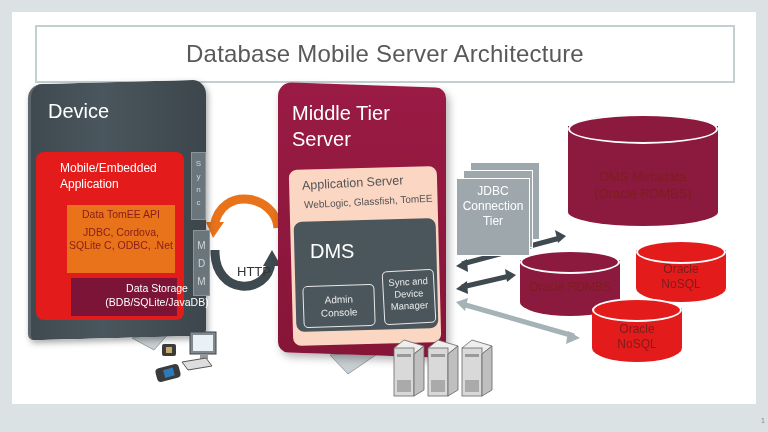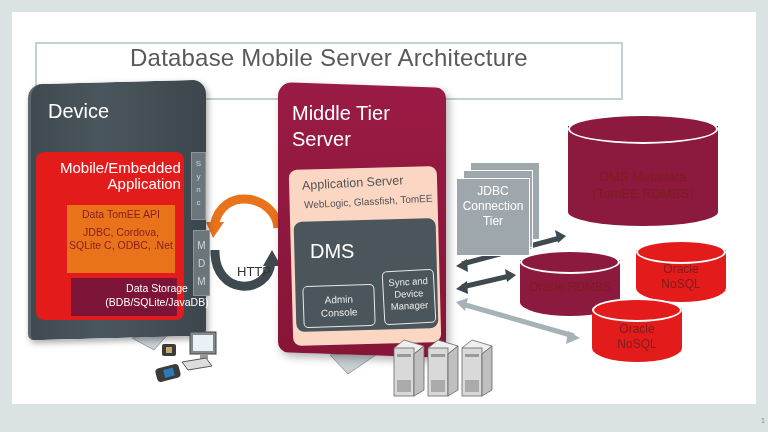--- a/index.html
+++ b/index.html
@@ -1,28 +1,28 @@
 <!DOCTYPE html>
 <html><head>
 <meta charset="utf-8">
 <style>
   * { box-sizing: border-box; margin: 0; padding: 0; }
   html, body { width: 768px; height: 432px; overflow: hidden; }
   body { background: #dbe2e3; font-family: "Liberation Sans", sans-serif; position: relative; }
   .slide { position: absolute; left: 12px; top: 12px; width: 744px; height: 392px; background: #ffffff; }
-  .title-box { position: absolute; left: 23px; top: 30px; width: 588px; height: 58px; border: 2px solid #c3d0d1; display: flex; justify-content: center; }
+  .title-box { position: absolute; left: 23px; top: 13px; width: 700px; height: 58px; border: 2px solid #c3d0d1; display: flex; align-items: center; justify-content: center; }
   .title-box span { font-size: 24px; color: #595959; letter-spacing: 0.2px; }
   .abs { position: absolute; }
   .slide-num { position: absolute; right: 3px; bottom: 8px; font-size: 7px; color: #888; }
 
   
   .device { left: 28px; top: 82px; width: 178px; height: 256px; background: linear-gradient(90deg,#3f4a50 0%,#4a565d 40%,#3c464c 100%); border-radius: 14px 14px 6px 6px; transform: skewY(-1.5deg); box-shadow: 2px 3px 6px rgba(0,0,0,0.35); border-left: 3px solid #5c676d; }
   .device-title { left: 48px; top: 100px; font-size: 20px; color: #fff; }
   .app-box { left: 36px; top: 152px; width: 148px; height: 168px; background: #e31b1b; border-radius: 8px; }
-  .app-label { left: 60px; top: 160px; font-size: 15px; color: #fff; line-height: 16px; text-align: right; }
+  .app-label { left: 60px; top: 160px; font-size: 12px; color: #fff; line-height: 16px; }
   .dal-box { left: 67px; top: 205px; width: 108px; height: 68px; background: #e8731b; }
   .dal-text { left: 67px; top: 208px; width: 108px; text-align: center; font-size: 10.5px; color: #8b1b1b; line-height: 13px; }
   .storage-box { left: 71px; top: 278px; width: 106px; height: 38px; background: #7b1436; }
   .storage-text { left: 71px; top: 281px; width: 106px; text-align: center; font-size: 10.5px; color: #fff; line-height: 14px; margin-left: 33px; }
   .sync-tab { left: 191px; top: 152px; width: 15px; height: 68px; background: #6a767c; border: 1px solid #8a959a; color: #cfd6d9; font-size: 8px; text-align: center; line-height: 13px; padding-top: 4px; }
   .mdm-tab { left: 193px; top: 230px; width: 17px; height: 66px; background: #6a767c; border: 1px solid #8a959a; color: #cfd6d9; font-size: 10px; text-align: center; line-height: 18px; padding-top: 6px; }
 
   
   .mt { left: 278px; top: 85px; width: 168px; height: 270px; background: linear-gradient(180deg,#9a1b45 0%,#861538 100%); border-radius: 14px 10px 10px 10px; transform: skewY(2deg); box-shadow: 3px 4px 8px rgba(0,0,0,0.3); }
   .mt-title { left: 292px; top: 100px; font-size: 20px; color: #fff; line-height: 26px; }
@@ -193,21 +193,21 @@
   <div>Connection</div>
   <div>Tier</div>
 </div>
 
 <div class="cyl" style="left:568px;top:114px;width:150px;height:112px;">
   <div class="body" style="top:12px;background:#8c1a3e;"></div>
   <div class="top" style="background:#8c1a3e;height:30px;"></div>
 </div>
 <div class="cyl-label" style="left:568px;top:168px;width:150px;font-size:13px;line-height:17px;">
   <div>DMS Metadata</div>
-  <div>(TomEE RDMBS)</div>
+  <div>(Oracle RDMBS)</div>
 </div>
 
 <div class="cyl" style="left:520px;top:250px;width:100px;height:66px;">
   <div class="body" style="top:10px;background:#8c1a3e;"></div>
   <div class="top" style="background:#8c1a3e;"></div>
 </div>
 <div class="cyl-label" style="left:520px;top:280px;width:100px;">Oracle RDMBS</div>
 
 <div class="cyl" style="left:636px;top:240px;width:90px;height:62px;">
   <div class="body" style="top:10px;background:#e31b1b;"></div>

